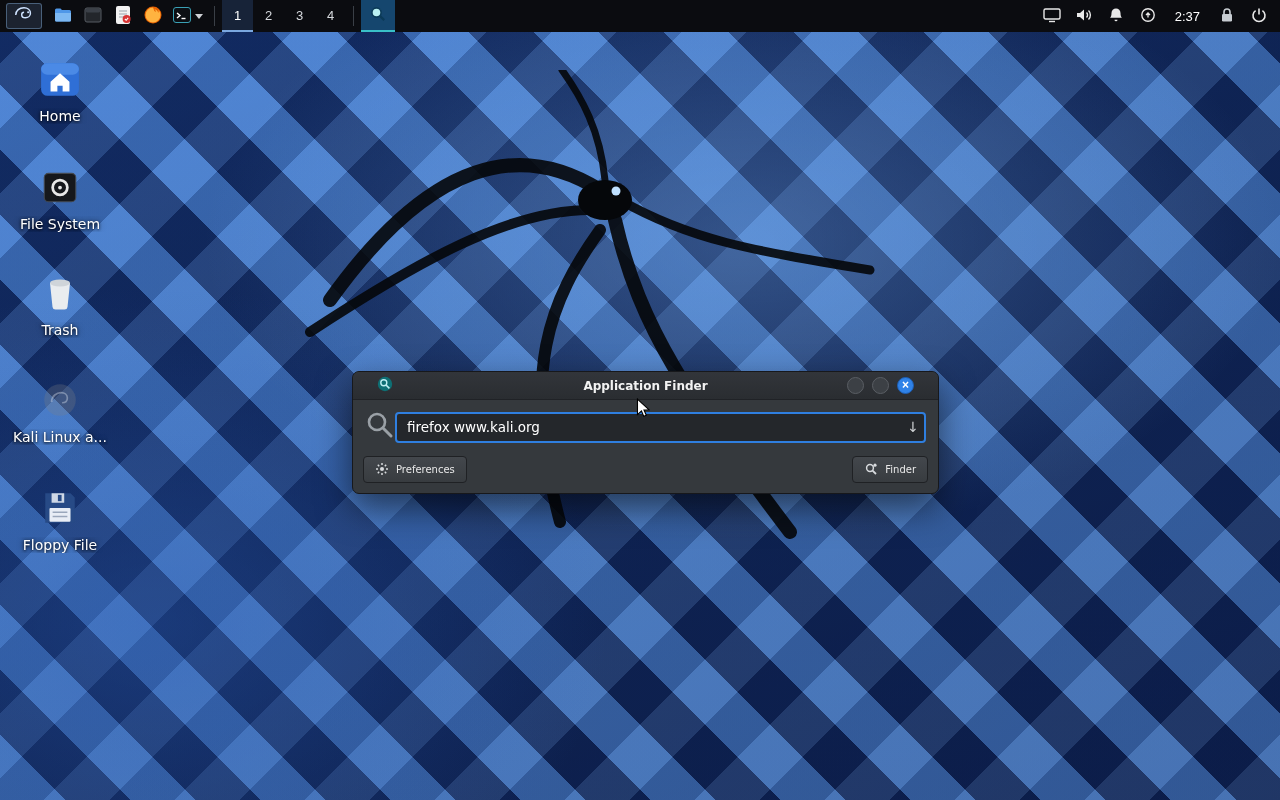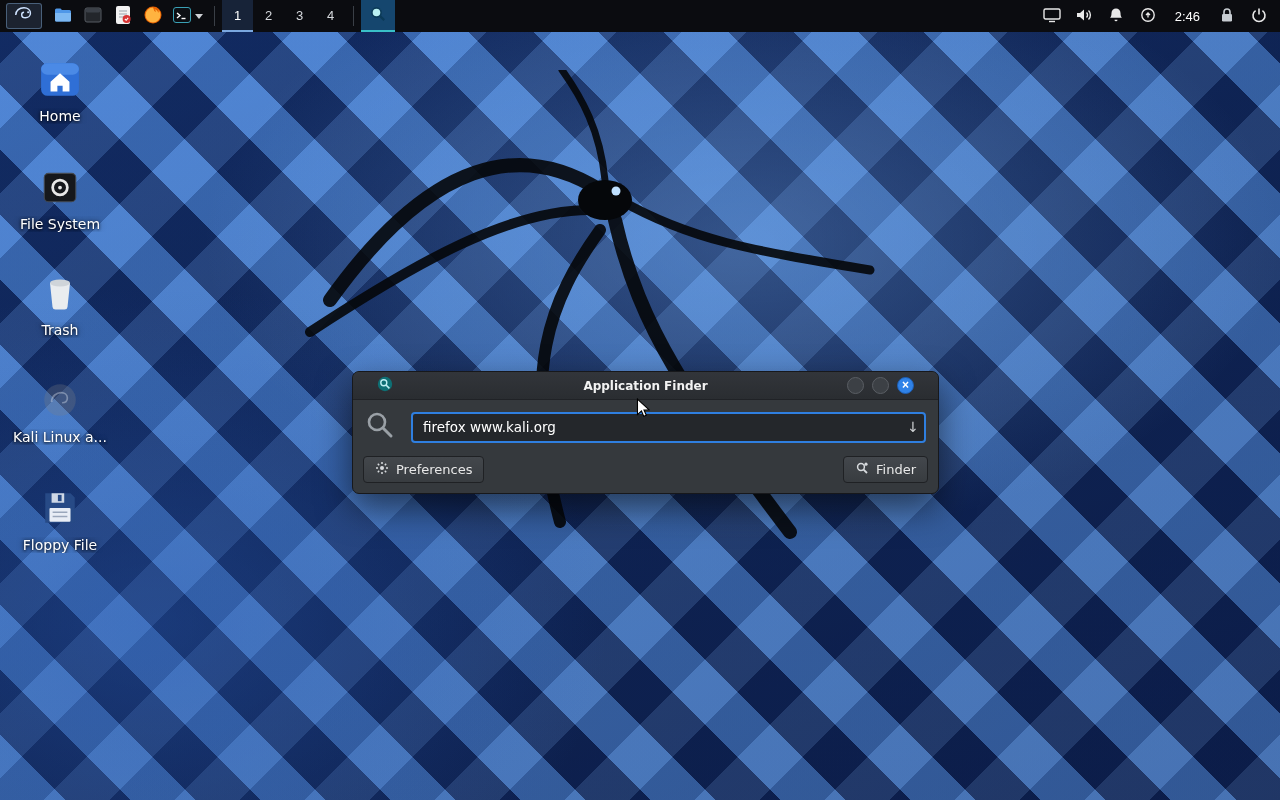--- a/index.html
+++ b/index.html
@@ -75,36 +75,36 @@
     position:absolute; left:50%; transform:translateX(-50%);
     font-size:12px; font-weight:bold; color:#f2f2f2; white-space:nowrap;
   }
   .t-btns{ margin-left:auto; display:flex; gap:8px; align-items:center; }
   .tb{ width:17px; height:17px; border-radius:50%; border:1px solid #5a5e64;
     background:#3c4045; padding:0; cursor:default; }
   .tb.close{
     background:#2f82e8; border-color:#1d5eb4; color:#fff; font-size:12px;
     font-weight:bold; line-height:15px; text-align:center;
   }
-  .fbody{ display:flex; align-items:center; gap:16px; padding:10px 12px 6px 12px; }
+  .fbody{ display:flex; align-items:center; gap:0; padding:10px 12px 6px 12px; }
   .input-wrap{ position:relative; flex:1; }
   .cmd-input{
     width:100%; height:31px; background:#24272b; color:#fff;
     border:2px solid #2f7fe0; border-radius:4px; outline:none;
     font-size:13.5px; padding:0 26px 0 10px;
     font-family:"DejaVu Sans","Liberation Sans",sans-serif;
   }
   .drop{ position:absolute; right:7px; top:50%; transform:translateY(-50%);
     color:#cfd2d5; font-size:14px; pointer-events:none; }
   .btn-row{ display:flex; justify-content:space-between; padding:6px 10px 10px 10px; }
   .gbtn{
     height:27px; display:inline-flex; align-items:center; gap:7px;
     background:linear-gradient(#43474c,#383c40);
     border:1px solid #1f2124; border-radius:4px; color:#e8e8e8;
-    font-size:13px; padding:0 11px; cursor:default;
+    font-size:10px; padding:0 11px; cursor:default;
     font-family:"DejaVu Sans","Liberation Sans",sans-serif;
   }
   .cursor{ position:absolute; left:636px; top:398px; z-index:99; pointer-events:none; }
 </style>
 </head>
 <body>
 
 <div class="desktop">
 
   <svg class="dragon" width="680" height="520" viewBox="0 0 680 520" style="left:270px;top:70px;">
@@ -226,21 +226,21 @@
         </span>
       </button>
       <button class="pbtn">
         <span>
           <svg width="16" height="16" viewBox="0 0 16 16">
               <circle cx="8" cy="8" r="6.2" fill="none" stroke="#e8e8e8" stroke-width="1.4"></circle>
               <path d="M8 10.5v-4M6 8l2-2 2 2" stroke="#e8e8e8" stroke-width="1.3" fill="none"></path>
             </svg>
         </span>
       </button>
-      <button class="pbtn clock">2:46</button>
+      <button class="pbtn clock">2:37</button>
       <button class="pbtn">
         <span>
           <svg width="14" height="16" viewBox="0 0 14 16">
               <rect x="2" y="7" width="10" height="7.5" rx="1.3" fill="#c7ccd1"></rect>
               <path d="M4 7V5a3 3 0 0 1 6 0v2" fill="none" stroke="#c7ccd1" stroke-width="1.6"></path>
             </svg>
         </span>
       </button>
       <button class="pbtn">
         <span>

